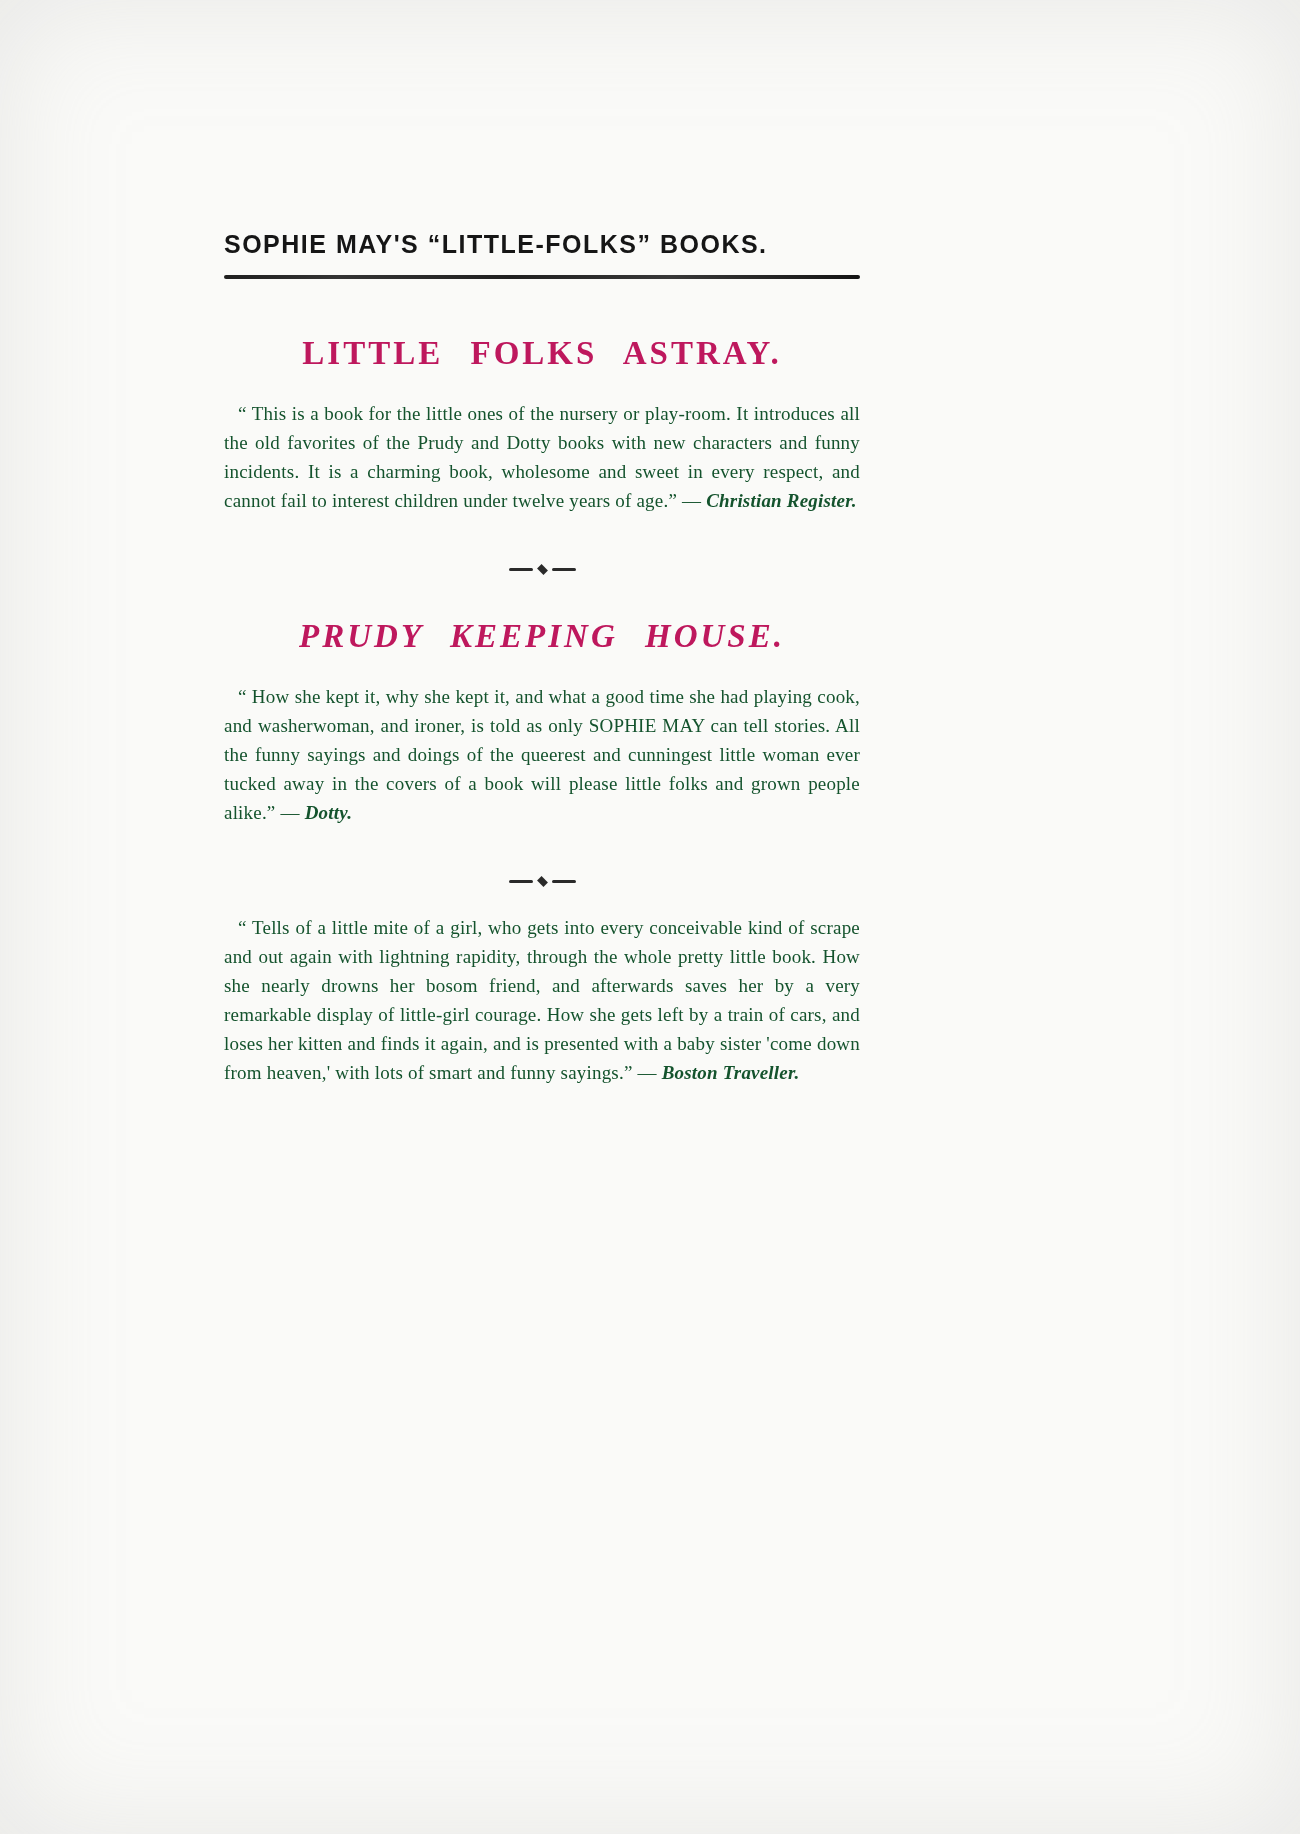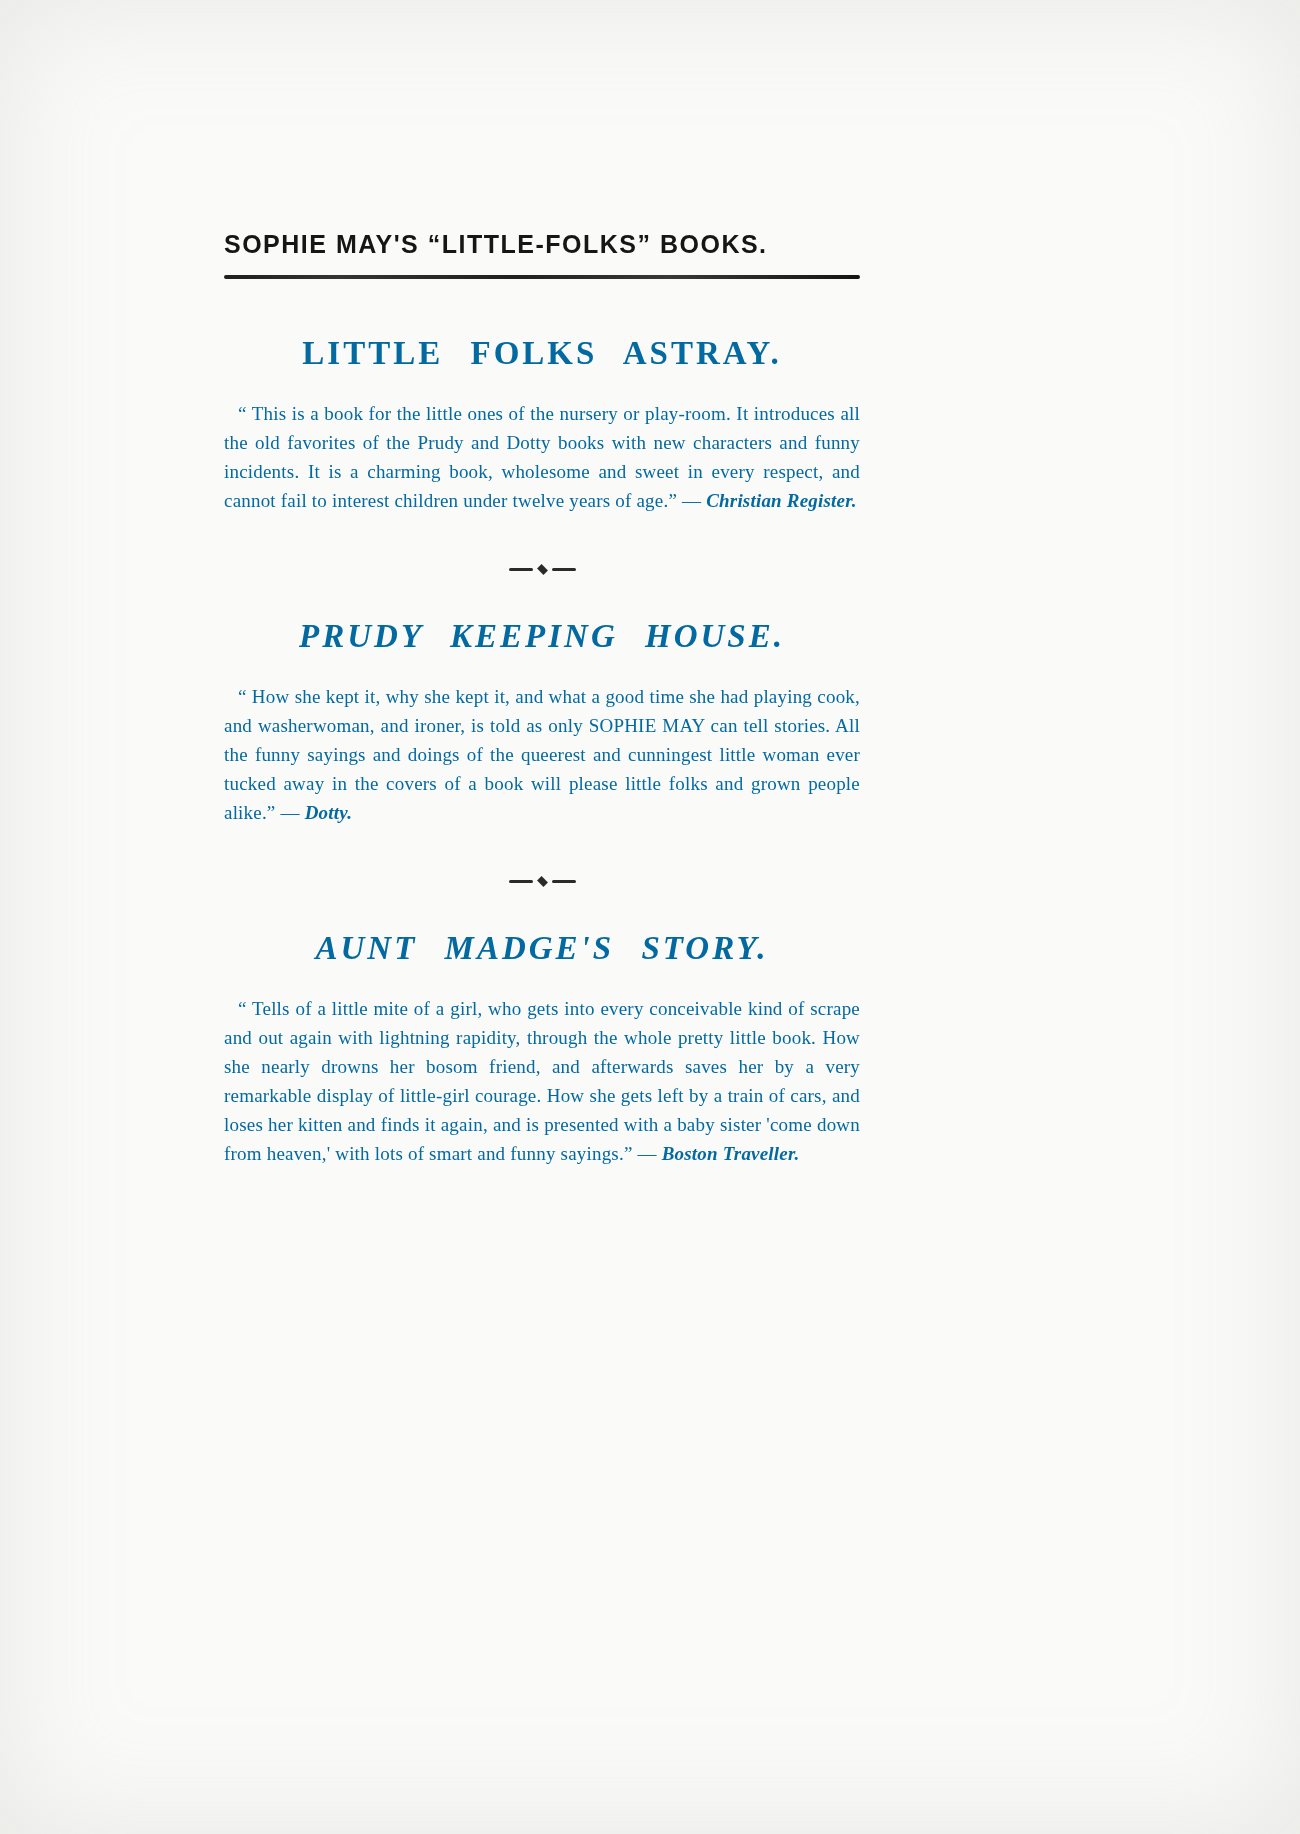--- a/index.html
+++ b/index.html
@@ -43,32 +43,32 @@
     margin-top: 16px;
     border-radius: 2px;
   }
   .section-title {
     text-align: center;
     font-weight: bold;
     font-size: 33px;
     letter-spacing: 3px;
     word-spacing: 16px;
     margin: 0;
-    color: #0369a1;
+    color: #be185d;
   }
   .title-first { margin-top: 56px; }
   .title-mid   { margin-top: 44px; font-style: italic; }
   .review {
     font-size: 19px;
     line-height: 29px;
     text-align: justify;
     text-indent: 14px;
     letter-spacing: 0.2px;
     margin: 27px 0 0 0;
-    color: #0369a1;
+    color: #14532d;
   }
   .review .source {
     font-style: italic;
     font-weight: bold;
   }
   .ornament {
     margin-top: 50px;
     display: flex;
     justify-content: center;
     align-items: center;
@@ -113,19 +113,18 @@
   <p class="review">
     <span>“ How she kept it, why she kept it, and what a good time she had playing cook, and washerwoman, and ironer, is told as only SOPHIE MAY can tell stories. All the funny sayings and doings of the queerest and cunningest little woman ever tucked away in the covers of a book will please little folks and grown people alike.”</span><span> — </span><span class="source">Dotty.</span>
   </p>
 
   <div class="ornament">
     <span class="orn-line"></span>
     <span class="orn-mid"></span>
     <span class="orn-line"></span>
   </div>
 
-  <h2 class="section-title title-mid">AUNT MADGE'S STORY.</h2>
 
   <p class="review">
     <span>“ Tells of a little mite of a girl, who gets into every conceivable kind of scrape and out again with lightning rapidity, through the whole pretty little book. How she nearly drowns her bosom friend, and afterwards saves her by a very remarkable display of little-girl courage. How she gets left by a train of cars, and loses her kitten and finds it again, and is presented with a baby sister 'come down from heaven,' with lots of smart and funny sayings.”</span><span> — </span><span class="source">Boston Traveller.</span>
   </p>
 
 </div>
 
 </body></html>

